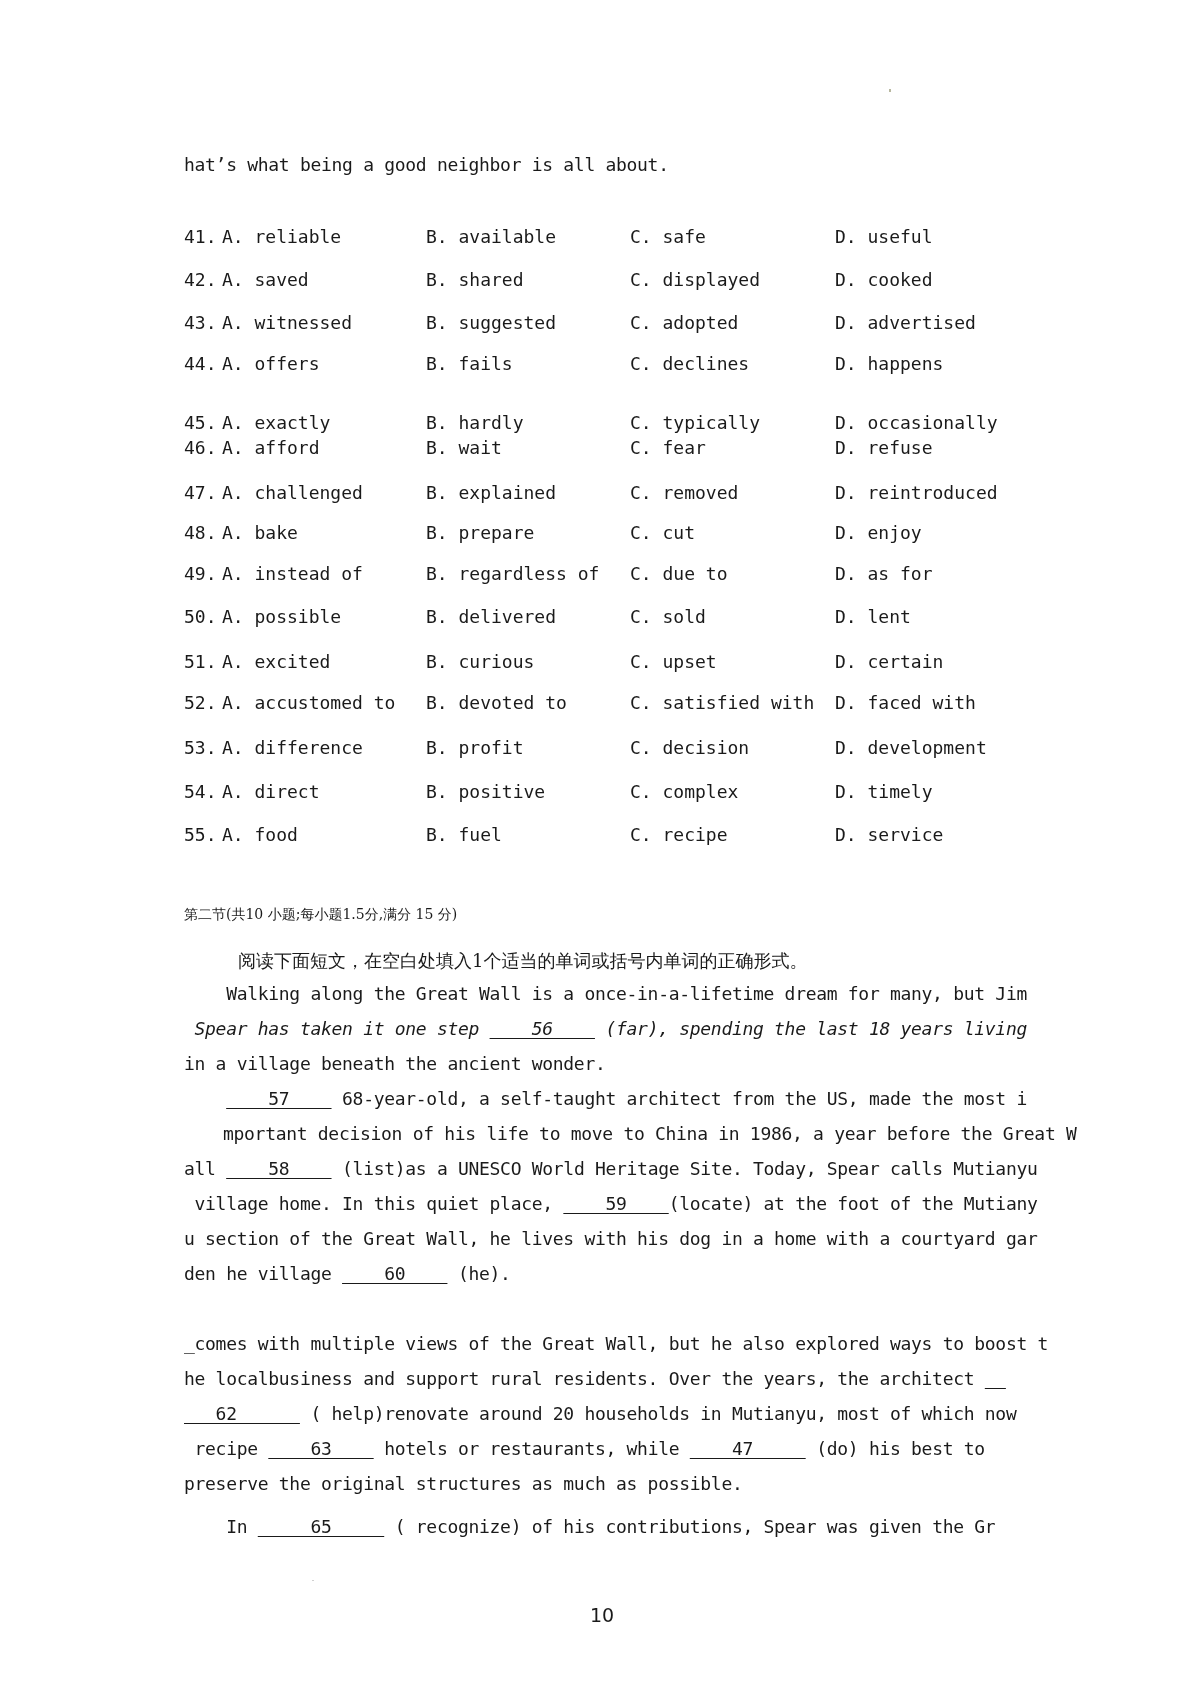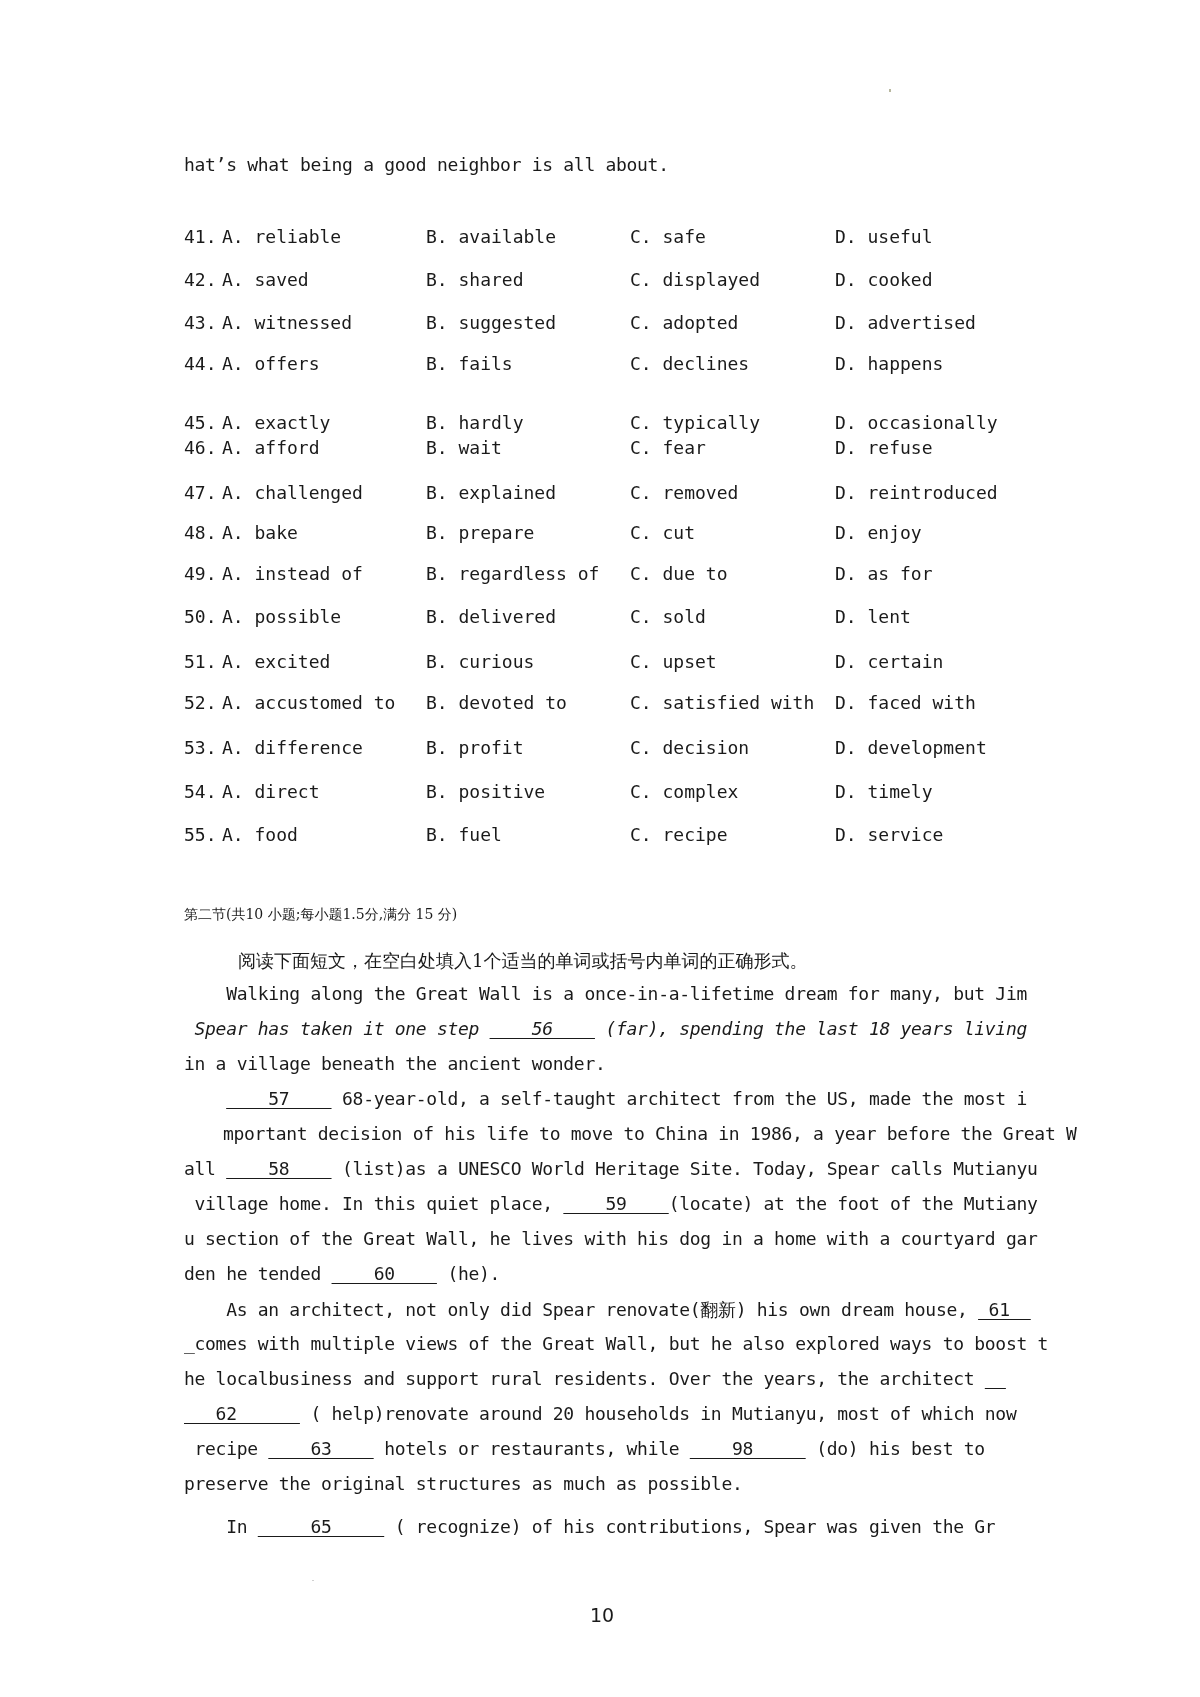--- a/index.html
+++ b/index.html
@@ -54,24 +54,23 @@
 
   <div class="para" style="top:983px;">    Walking along the Great Wall is a once-in-a-lifetime dream for many, but Jim</div>
   <div class="para" style="top:1018px;font-style:italic;"><span> Spear has taken it one step </span><span class="blank">    56    </span><span> (far), spending the last 18 years living</span></div>
   <div class="para" style="top:1053px;">in a village beneath the ancient wonder.</div>
 
   <div class="para" style="top:1088px;"><span>    </span><span class="blank">    57    </span><span> 68-year-old, a self-taught architect from the US, made the most i</span></div>
   <div class="para" style="top:1123px;margin-left:39px;">mportant decision of his life to move to China in 1986, a year before the Great W</div>
   <div class="para" style="top:1158px;"><span>all </span><span class="blank">    58    </span><span> (list)as a UNESCO World Heritage Site. Today, Spear calls Mutianyu</span></div>
   <div class="para" style="top:1193px;"><span> village home. In this quiet place, </span><span class="blank">    59    </span><span>(locate) at the foot of the Mutiany</span></div>
   <div class="para" style="top:1228px;">u section of the Great Wall, he lives with his dog in a home with a courtyard gar</div>
-  <div class="para" style="top:1263px;"><span>den he tended </span><span class="blank">    60    </span><span> (he).</span></div>
+  <div class="para" style="top:1263px;"><span>den he village </span><span class="blank">    60    </span><span> (he).</span></div>
 
-  <div class="para" style="top:1298px;"><span>    As an architect, not only did Spear renovate(翻新) his own dream house, </span><span class="blank"> 61  </span></div>
   <div class="para" style="top:1333px;">_comes with multiple views of the Great Wall, but he also explored ways to boost t</div>
   <div class="para" style="top:1368px;"><span>he localbusiness and support rural residents. Over the years, the architect </span><span class="blank">  </span></div>
   <div class="para" style="top:1403px;"><span class="blank">   62      </span><span> ( help)renovate around 20 households in Mutianyu, most of which now</span></div>
-  <div class="para" style="top:1438px;"><span> recipe </span><span class="blank">    63    </span><span> hotels or restaurants, while </span><span class="blank">    98     </span><span> (do) his best to</span></div>
+  <div class="para" style="top:1438px;"><span> recipe </span><span class="blank">    63    </span><span> hotels or restaurants, while </span><span class="blank">    47     </span><span> (do) his best to</span></div>
   <div class="para" style="top:1473px;">preserve the original structures as much as possible.</div>
   <div class="para" style="top:1516px;"><span>    In </span><span class="blank">     65     </span><span> ( recognize) of his contributions, Spear was given the Gr</span></div>
 
   <div class="page-number">10</div>
 </div>
 
 </body></html>

